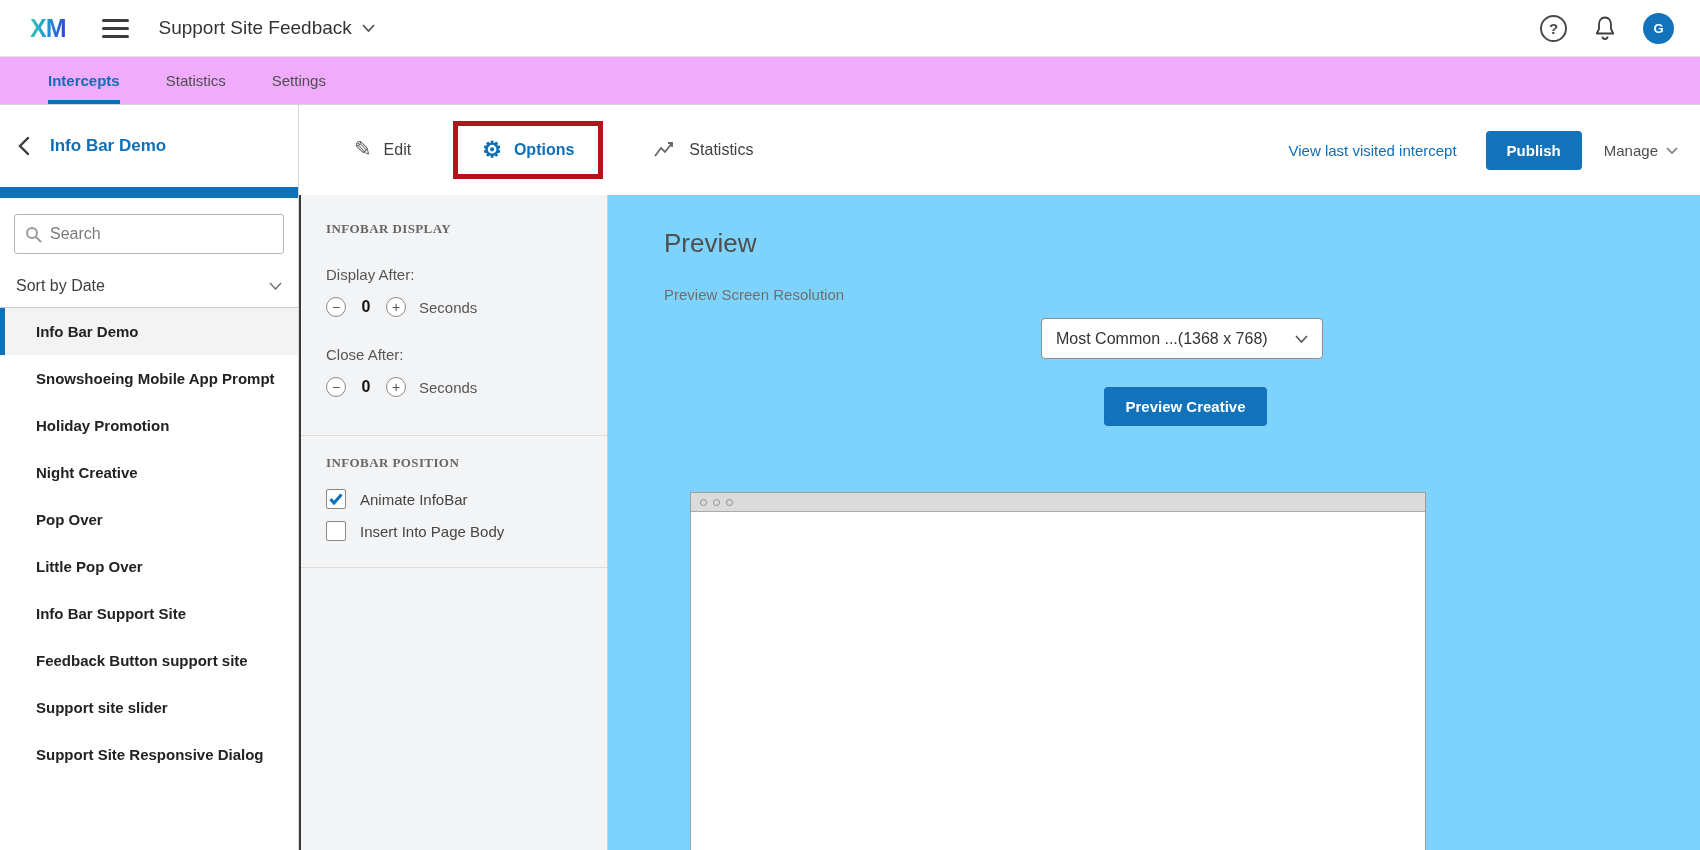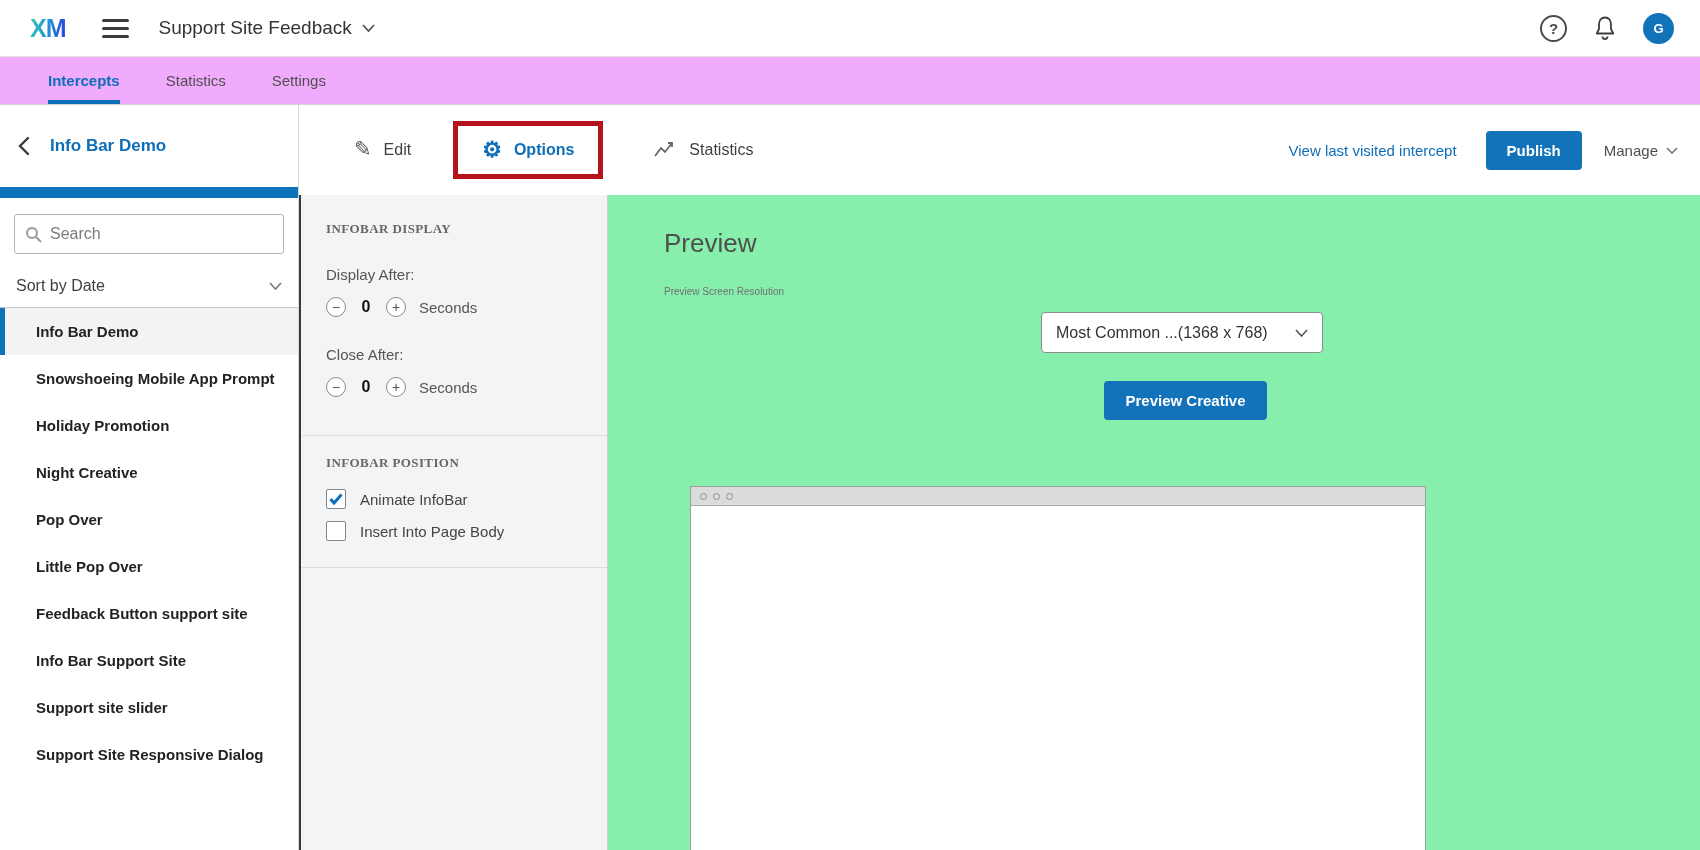--- a/index.html
+++ b/index.html
@@ -89,23 +89,23 @@
   .op-divider2 { border-top:1px solid #dcdcdc; margin-top:26px; }
   .check-row { display:flex; align-items:center; gap:14px; margin-top:18px; cursor:pointer; }
   .check-row + .check-row { margin-top:12px; }
   .checkbox { width:20px; height:20px; border:1px solid #878787; background:#fff; border-radius:2px;
     display:flex; align-items:center; justify-content:center; }
   .checkbox svg { display:none; }
   .checkbox.checked svg { display:block; }
   .check-label { font-size:15px; color:#454545; }
 
   
-  .preview-area { flex:1; background:#86efac; padding:33px 0 0 56px; min-width:0; }
+  .preview-area { flex:1; background:#7dd3fc; padding:33px 0 0 56px; min-width:0; }
   .preview-title { font-size:26px; font-weight:500; color:#4f4f4f; }
-  .res-label { margin-top:27px; font-size:10px; color:#6f6f6f; }
+  .res-label { margin-top:27px; font-size:15px; color:#6f6f6f; }
   .res-row { margin-top:15px; display:flex; align-items:center; gap:28px;flex-direction:column; }
   .select-box { width:282px; height:41px; border:1px solid #8d8d8d; border-radius:4px; background:#fff;
     display:flex; align-items:center; justify-content:space-between; padding:0 14px 0 14px;
     font-size:16px; color:#333; cursor:pointer; }
 
   .browser-mock { margin-top:66px; margin-left:26px; width:736px; height:387px;
     border:1px solid #9e9e9e; background:#fff; }
   .mock-bar { height:19px; background:#dbdbdb; border-bottom:1px solid #ababab;
     display:flex; align-items:center; padding-left:9px; gap:6px; }
   .mock-dot { width:7px; height:7px; border:1px solid #8f8f8f; border-radius:50%; background:transparent; }
@@ -173,22 +173,22 @@
           <polyline points="1,1 6.5,7 12,1" fill="none" stroke="#777" stroke-width="1.6"></polyline>
         </svg>
     </div>
     <div class="sb-list">
       <div class="item selected">Info Bar Demo</div>
       <div class="item">Snowshoeing Mobile App Prompt</div>
       <div class="item">Holiday Promotion</div>
       <div class="item">Night Creative</div>
       <div class="item">Pop Over</div>
       <div class="item">Little Pop Over</div>
+      <div class="item">Info Bar Support Site</div>
       <div class="item">Feedback Button support site</div>
-      <div class="item">Info Bar Support Site</div>
       <div class="item">Support site slider</div>
       <div class="item">Support Site Responsive Dialog</div>
     </div>
   </div>
 
   <div class="main">
     <div class="toolbar">
       <div class="tool-item">
         <span class="pencil-glyph">✎</span>
         <span>Edit</span>

